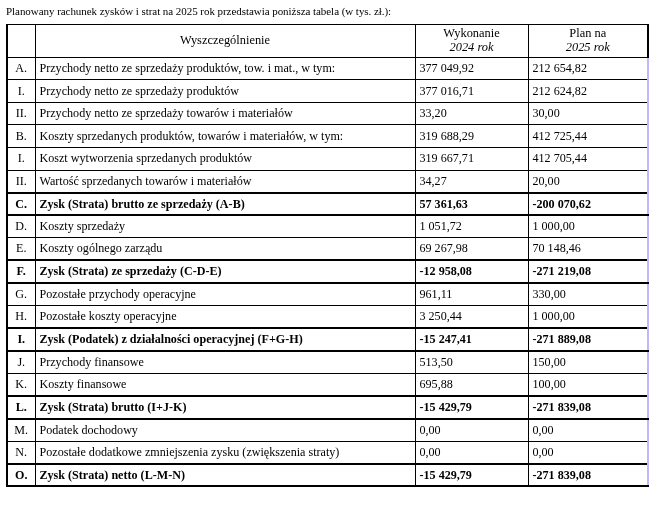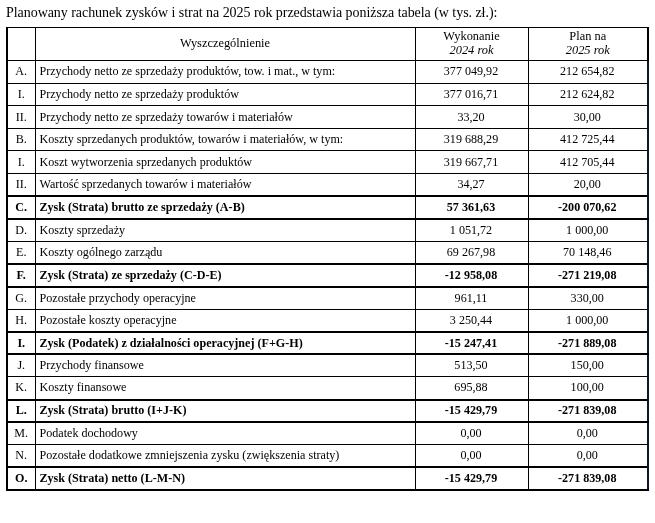--- a/index.html
+++ b/index.html
@@ -15,21 +15,21 @@
     overflow: hidden;
   }
   .page {
     position: relative;
     width: 655px;
     height: 523px;
     box-sizing: border-box;
     padding: 0;
   }
   .intro {
-    font-size: 14px;
+    font-size: 11px;
     line-height: 1.15;
     padding: 5px 16px 0 6px;
     white-space: nowrap;
     letter-spacing: -0.05px;
   }
   table.pl-table {
     border-collapse: collapse;
     table-layout: fixed;
     width: 641px;
     margin: 6px 8px 0 6px;
@@ -65,25 +65,25 @@
     text-align: center;
     border-left: 2px solid #000000;
     white-space: nowrap;
     padding: 0 1px;
   }
   tbody td.desc {
     text-align: left;
     white-space: nowrap;
   }
   tbody td.num {
-    text-align: center;
+    text-align: left;
     white-space: nowrap;
     padding-right: 5px;
   }
-  tbody td.num.plan { border-right: 2px solid #0f172a; }
+  tbody td.num.plan { border-right: 2px solid #c4b5fd; }
 
   tbody tr.sum td {
     font-weight: bold;
     border-top: 2px solid #000000;
     border-bottom: 2px solid #000000;
   }
   tbody tr.last-row td {
     border-bottom: 2px solid #000000;
   }
 </style>

